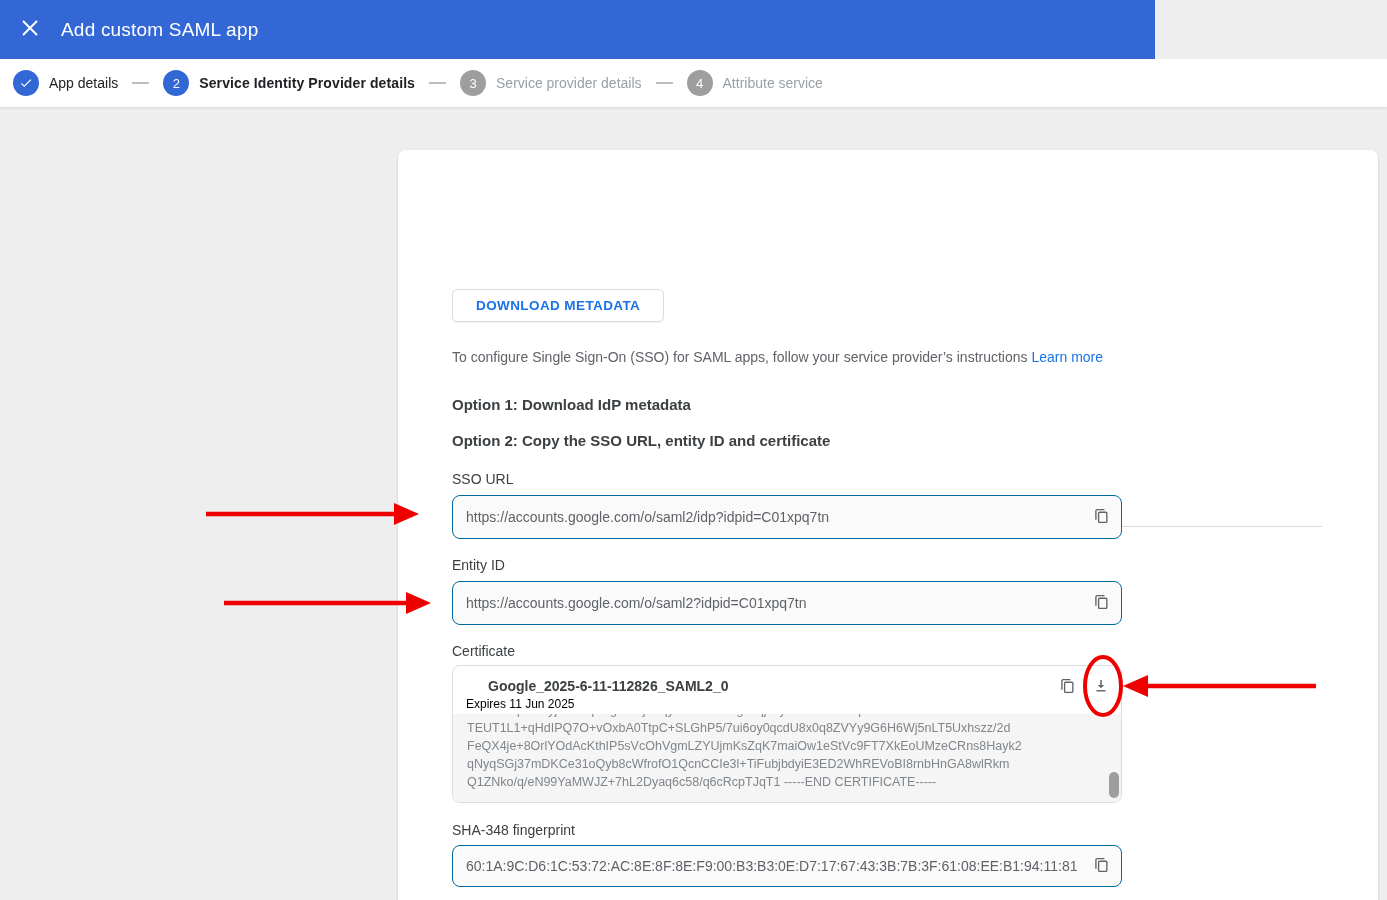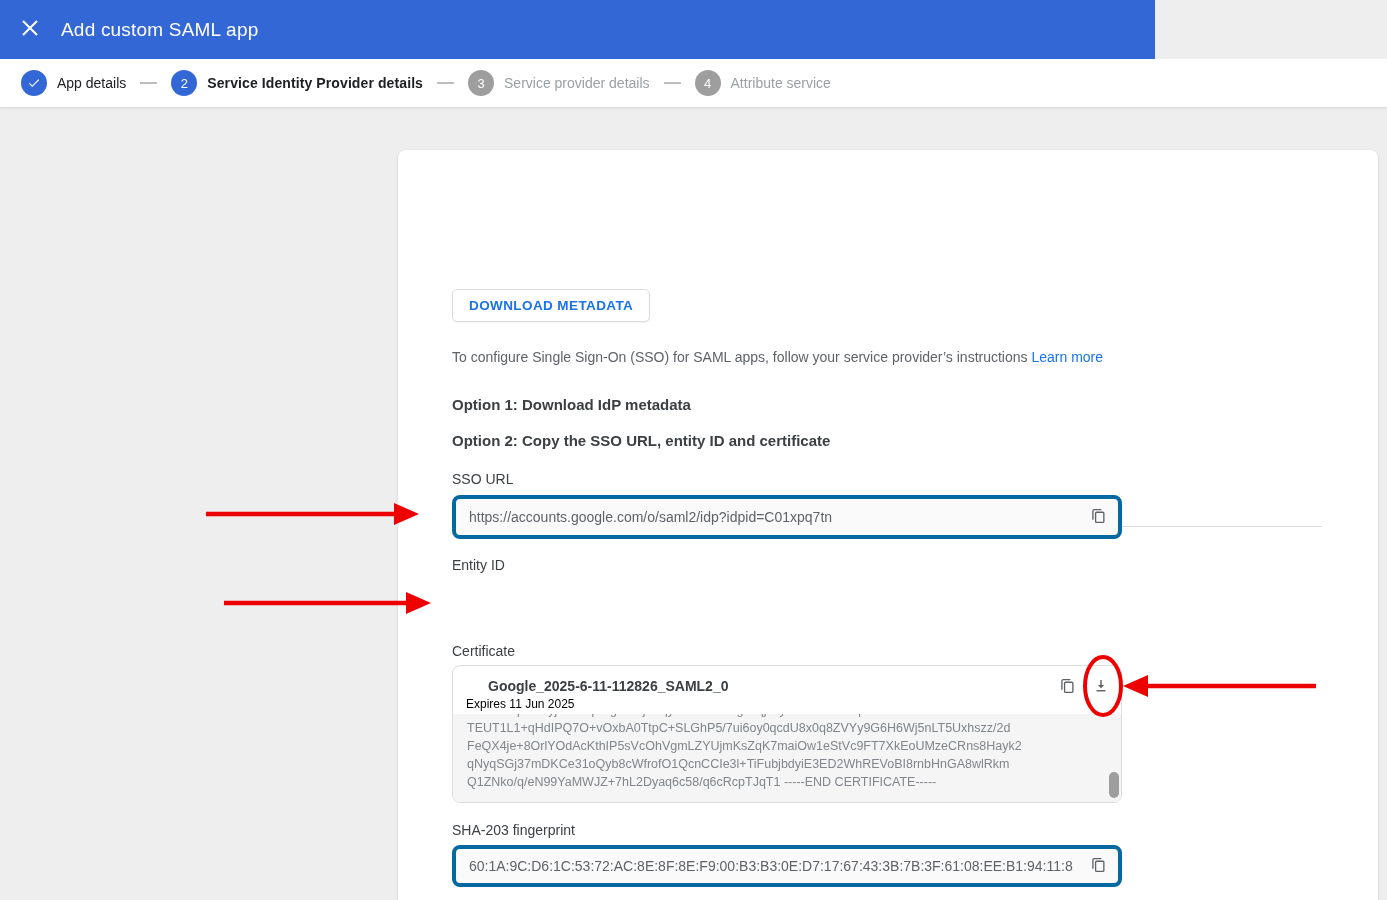--- a/index.html
+++ b/index.html
@@ -20,21 +20,21 @@
     width: 36px; height: 36px; margin-left: 12px; border: none; background: transparent;
     display: flex; align-items: center; justify-content: center; cursor: pointer;
   }
   .app-bar-title { color: #ffffff; font-size: 19px; margin-left: 13px; letter-spacing: .2px; font-weight: 400; }
 
   
   .stepper {
     position: absolute; left: 0; top: 59px; width: 1387px; height: 49px;
     background: #ffffff; border-bottom: 1px solid #e0e0e0;
     box-shadow: 0 1px 2px rgba(0,0,0,.06);
-    display: flex; align-items: center; padding-left: 21px; z-index: 4;
+    display: flex; align-items: center; padding-left: 13px; z-index: 4;
   }
   .step { display: flex; align-items: center; }
   .step-circle {
     width: 26px; height: 26px; border-radius: 50%; color: #fff; font-size: 13px;
     display: flex; align-items: center; justify-content: center; flex: 0 0 auto;
   }
   .step-circle.done, .step-circle.active { background: #3367d6; }
   .step-circle.pending { background: #9e9e9e; }
   .step-label { margin-left: 10px; font-size: 14px; color: #202124; white-space: nowrap; }
   .step-label.bold { font-weight: bold; letter-spacing: .1px; }
@@ -48,40 +48,40 @@
     box-shadow: 0 1px 3px rgba(0,0,0,.15);
     z-index: 1;
   }
   .intro { position: absolute; left: 54px; top: 199px; font-size: 14px; color: #5f6368; }
   .learn-more { color: #1a73e8; text-decoration: none; cursor: pointer; }
   .section-heading { position: absolute; left: 54px; font-size: 15px; font-weight: bold; color: #3c4043; }
   .h-opt1 { top: 246px; }
   .h-opt2 { top: 282px; }
 
   .download-metadata-btn {
-    position: absolute; left: 54px; top: 139px; height: 33px; padding: 0 16px;
+    position: absolute; left: 54px; top: 139px; height: 33px; padding: 0 23px;
     background: #fff; border: 1px solid #dadce0; border-radius: 5px;
     color: #1a73e8; font-family: "Liberation Sans", sans-serif;
     font-size: 13.5px; font-weight: bold; letter-spacing: .4px; cursor: pointer;
     box-shadow: 0 1px 1px rgba(0,0,0,.05);
   }
 
   .or-divider {
     position: absolute; left: 54px; top: 366px; width: 870px; height: 20px;
     display: flex; align-items: center;
   }
   .or-line { flex: 1; height: 1px; background: #dadce0; }
   .or-text { padding: 0 14px; font-size: 13px; color: #5f6368; }
 
   .field-label { position: absolute; left: 54px; font-size: 14px; color: #3c4043; }
   .l-sso { top: 321px; } .l-entity { top: 407px; text-align: right; } .l-cert { top: 493px; } .l-sha { top: 672px; }
 
   .value-field {
     position: absolute; left: 54px; width: 670px; height: 44px;
-    background: #fafafa; border: 4px solid #0369a1; border-radius: 8px;
+    background: #fafafa; border: 1px solid #0369a1; border-radius: 8px;
     display: flex; align-items: center; padding: 0 44px 0 13px;
   }
   .f-sso { top: 345px; } .f-entity { top: 431px; } .f-sha { top: 695px; height: 42px; }
   .value-text { font-size: 14px; color: #5f6368; white-space: nowrap; overflow: hidden; }
 
   .icon-btn {
     position: absolute; width: 28px; height: 28px; border: none; background: transparent;
     display: flex; align-items: center; justify-content: center; cursor: pointer; padding: 0;
   }
   .field-copy { right: 6px; top: 50%; transform: translateY(-50%); }
@@ -174,20 +174,31 @@
       <span>
         <svg width="18" height="18" viewBox="0 0 24 24" fill="none" stroke="#5f6368" stroke-width="1.8">
           <path d="M16.5 3.5 H7 a1.8 1.8 0 0 0 -1.8 1.8 V17"></path>
           <rect x="8.8" y="7" width="11" height="13.5" rx="1.3"></rect>
         </svg>
       </span>
     </button>
   </div>
 
   <div class="field-label l-entity">Entity ID</div>
+  <div class="value-field f-entity">
+    <span class="value-text">https://accounts.google.com/o/saml2?idpid=C01xpq7tn</span>
+    <button class="icon-btn field-copy">
+      <span>
+        <svg width="18" height="18" viewBox="0 0 24 24" fill="none" stroke="#5f6368" stroke-width="1.8">
+          <path d="M16.5 3.5 H7 a1.8 1.8 0 0 0 -1.8 1.8 V17"></path>
+          <rect x="8.8" y="7" width="11" height="13.5" rx="1.3"></rect>
+        </svg>
+      </span>
+    </button>
+  </div>
 
   <div class="field-label l-cert">Certificate</div>
   <div class="cert-card">
     <div class="cert-name">Google_2025-6-11-112826_SAML2_0</div>
     <div class="cert-expires">Expires 11 Jun 2025</div>
     <button class="icon-btn cert-copy">
       <span>
         <svg width="18" height="18" viewBox="0 0 24 24" fill="none" stroke="#5f6368" stroke-width="1.8">
           <path d="M16.5 3.5 H7 a1.8 1.8 0 0 0 -1.8 1.8 V17"></path>
           <rect x="8.8" y="7" width="11" height="13.5" rx="1.3"></rect>
@@ -206,21 +217,21 @@
     <div class="cert-body">
       <div class="cert-body-text">cMwnsoqecxwyjsMcnqowgxeszjcwqyosMexnc/wgsoqjexycwsMoencwqsoxecnwsoe
 TEUT1L1+qHdIPQ7O+vOxbA0TtpC+SLGhP5/7ui6oy0qcdU8x0q8ZVYy9G6H6Wj5nLT5Uxhszz/2d
 FeQX4je+8OrlYOdAcKthIP5sVcOhVgmLZYUjmKsZqK7maiOw1eStVc9FT7XkEoUMzeCRns8Hayk2
 qNyqSGj37mDKCe31oQyb8cWfrofO1QcnCCIe3l+TiFubjbdyiE3ED2WhREVoBI8rnbHnGA8wlRkm
 Q1ZNko/q/eN99YaMWJZ+7hL2Dyaq6c58/q6cRcpTJqT1 -----END CERTIFICATE-----</div>
       <div class="cert-scroll-thumb"></div>
     </div>
   </div>
 
-  <div class="field-label l-sha">SHA-203 fingerprint</div>
+  <div class="field-label l-sha">SHA-348 fingerprint</div>
   <div class="value-field f-sha">
     <span class="value-text">60:1A:9C:D6:1C:53:72:AC:8E:8F:8E:F9:00:B3:B3:0E:D7:17:67:43:3B:7B:3F:61:08:EE:B1:94:11:81:A4:8E</span>
     <button class="icon-btn field-copy">
       <span>
         <svg width="18" height="18" viewBox="0 0 24 24" fill="none" stroke="#5f6368" stroke-width="1.8">
           <path d="M16.5 3.5 H7 a1.8 1.8 0 0 0 -1.8 1.8 V17"></path>
           <rect x="8.8" y="7" width="11" height="13.5" rx="1.3"></rect>
         </svg>
       </span>
     </button>

